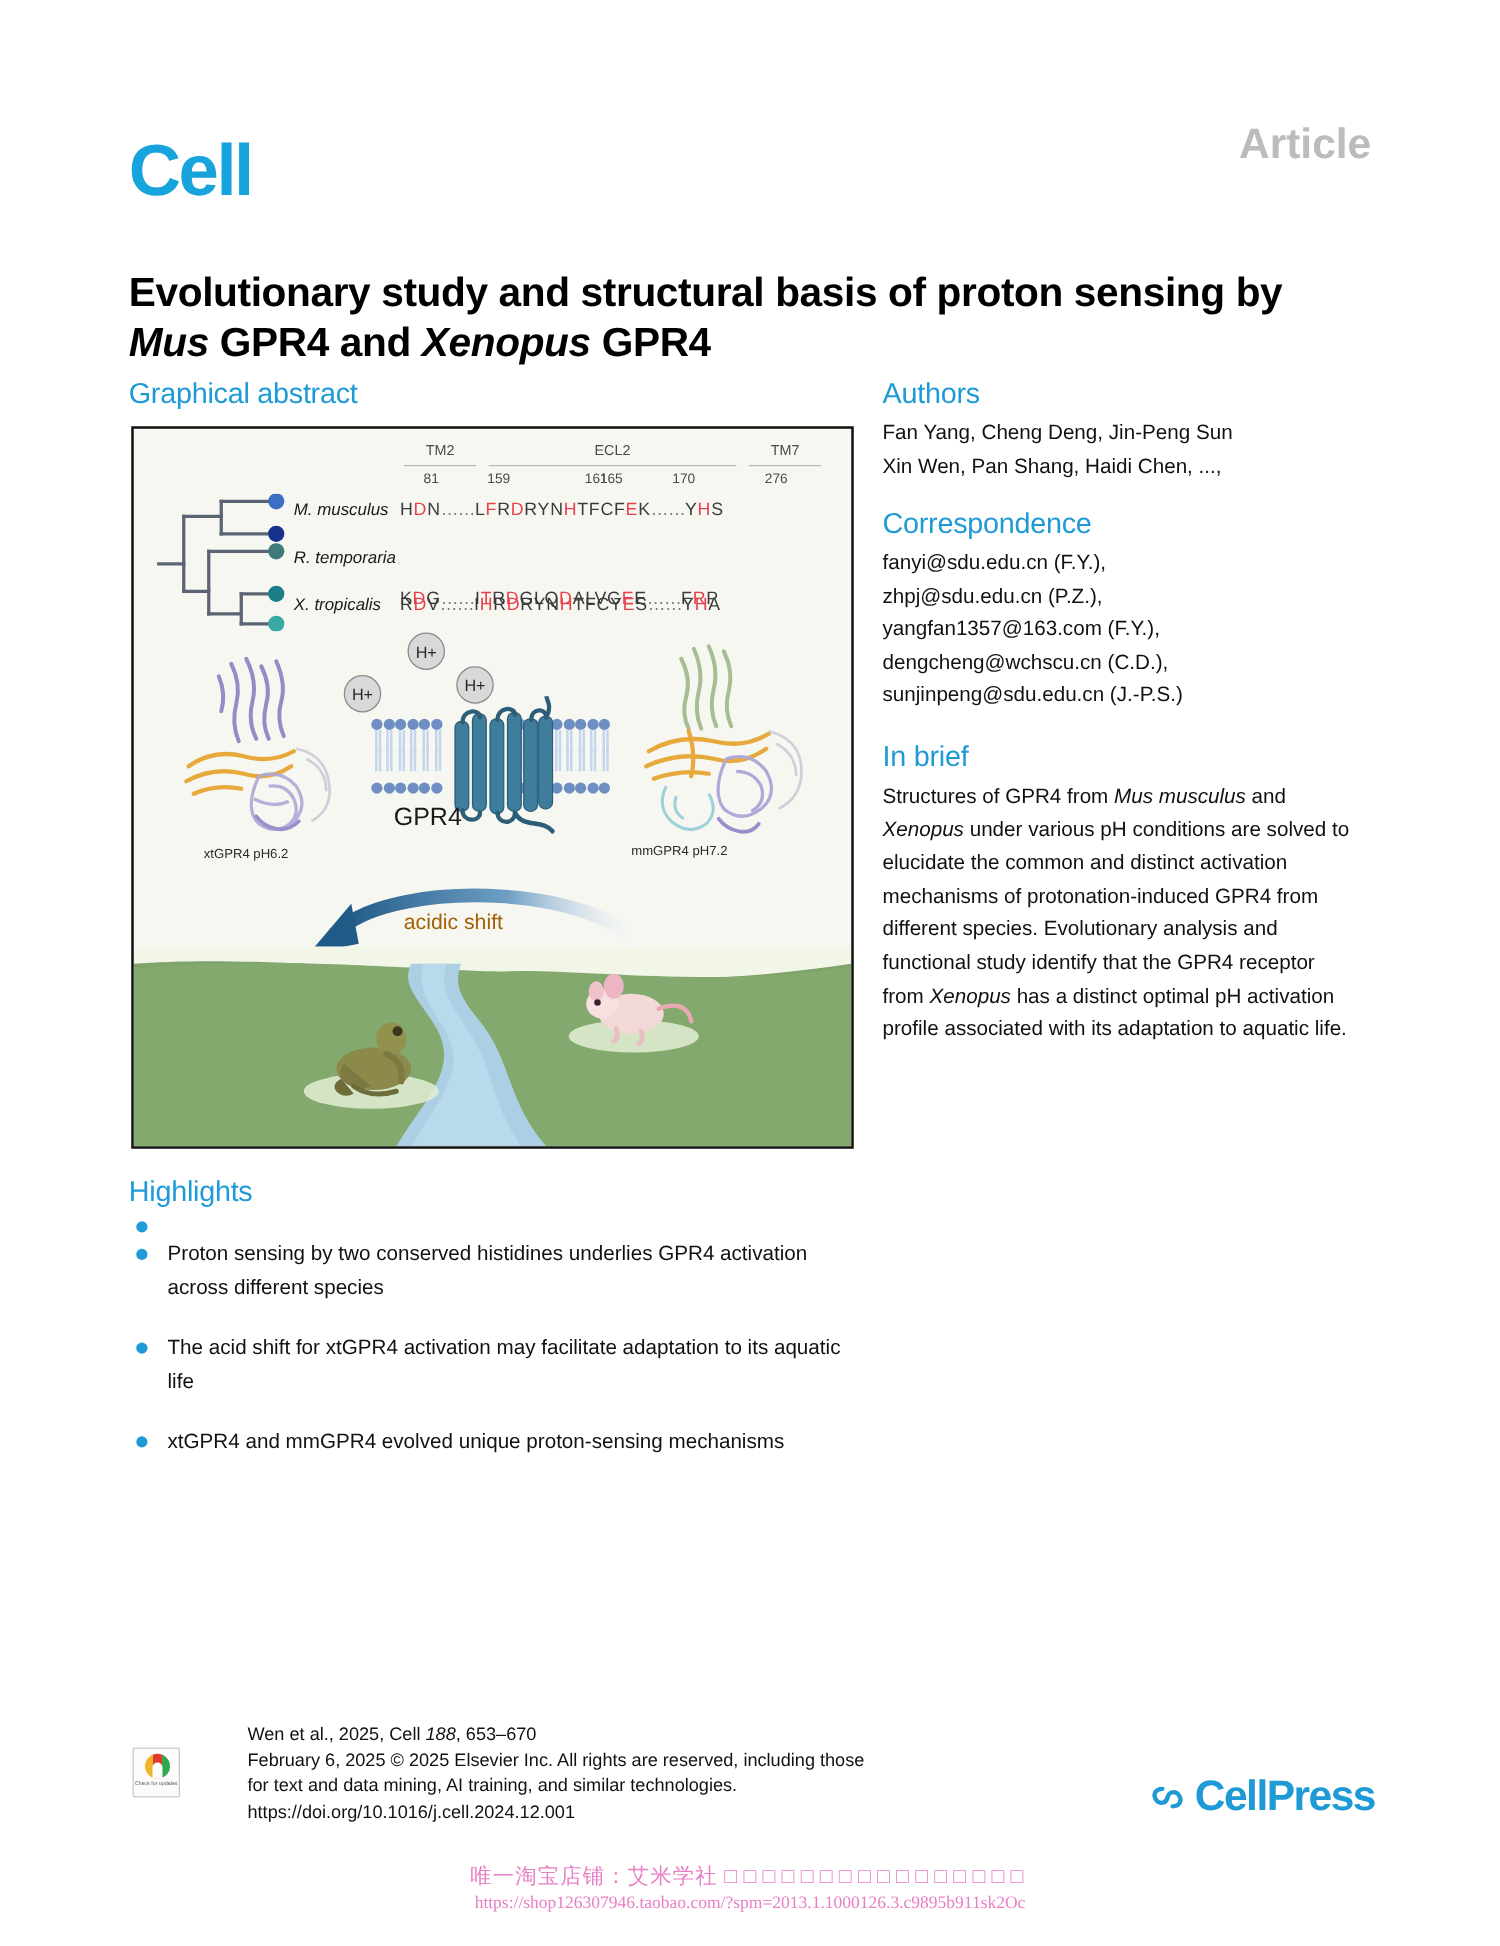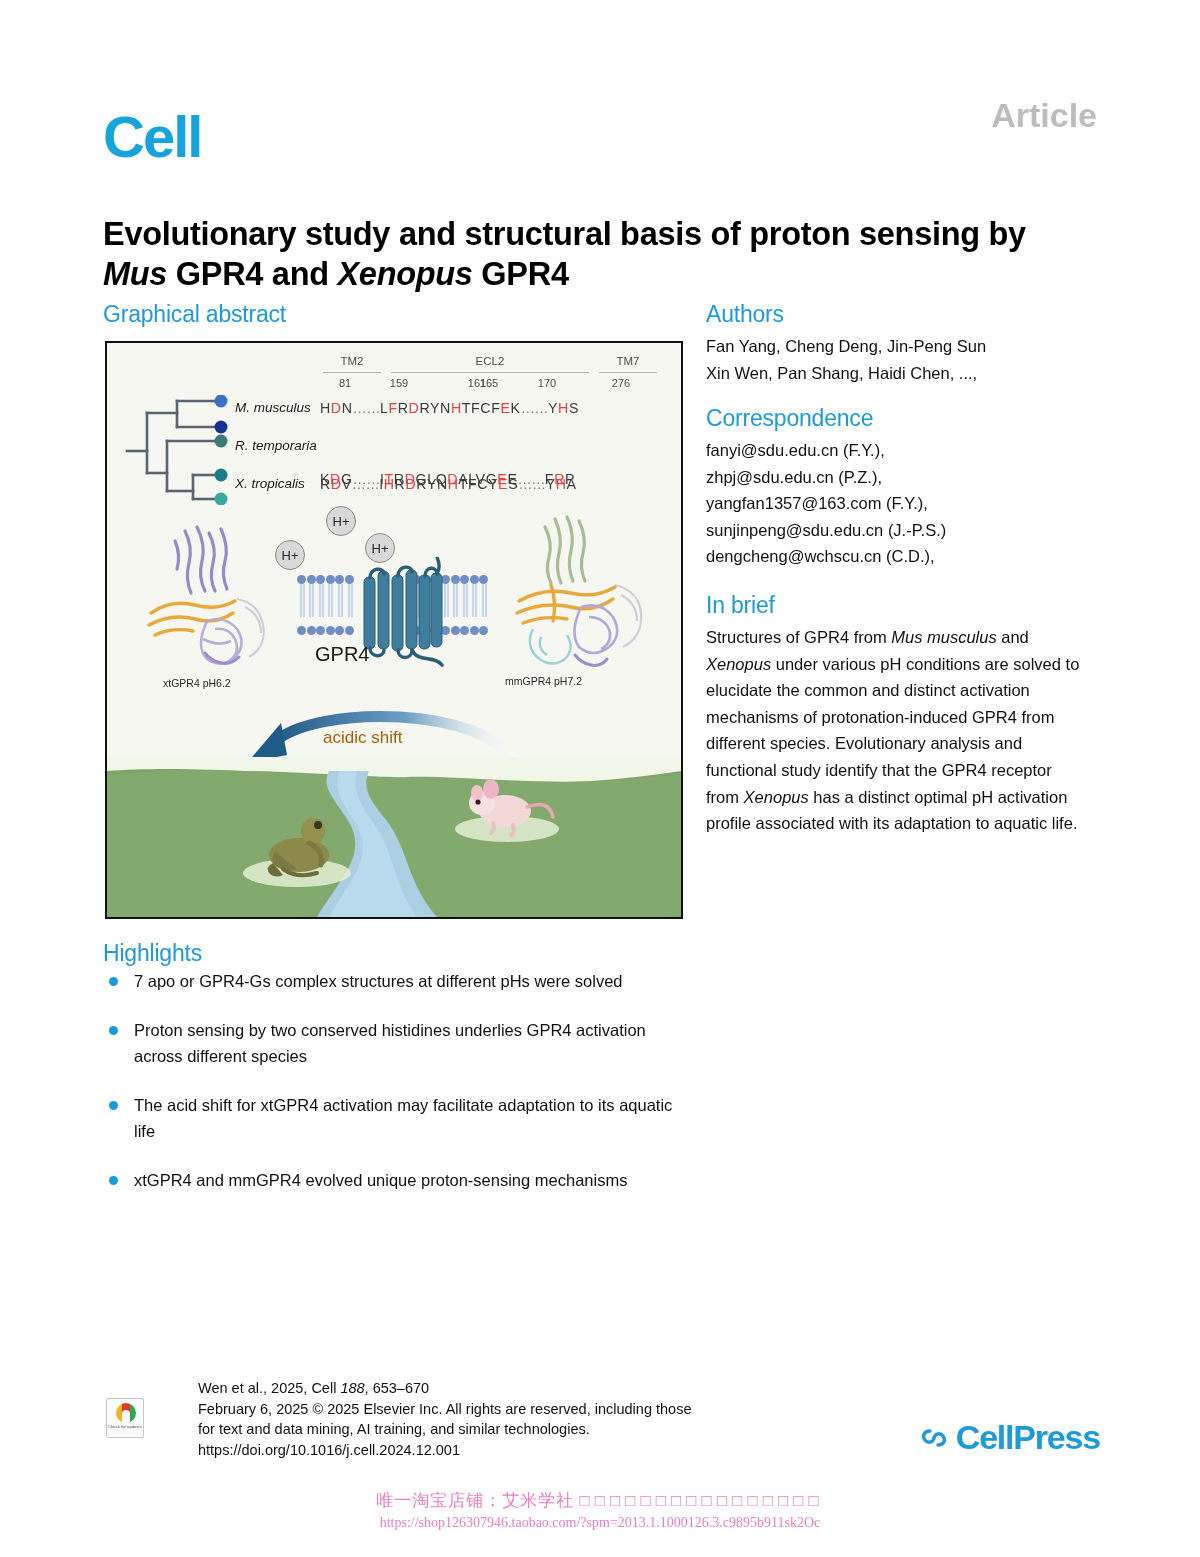--- a/index.html
+++ b/index.html
@@ -473,35 +473,35 @@
       <div>Xin Wen, Pan Shang, Haidi Chen, ...,</div>
     </div>
   </div>
 
   <div class="rcol" style="top:405px;">
     <div class="sec-head">Correspondence</div>
     <div class="body-text" style="margin-top:5px;" id="corr-list">
         <div>fanyi@sdu.edu.cn (F.Y.),</div>
         <div>zhpj@sdu.edu.cn (P.Z.),</div>
         <div>yangfan1357@163.com (F.Y.),</div>
+        <div>dengcheng@wchscu.cn (C.D.),</div>
         <div>sunjinpeng@sdu.edu.cn (J.-P.S.)</div>
-        <div>dengcheng@wchscu.cn (C.D.),</div>
       </div>
   </div>
 
   <div class="rcol" style="top:592px;">
     <div class="sec-head">In brief</div>
     <p class="body-text" style="margin:5px 0 0 0;">
       <span>Structures of GPR4 from </span><i>Mus musculus</i><span> and </span><i>Xenopus</i><span> under various pH conditions are solved to elucidate the common and distinct activation mechanisms of protonation-induced GPR4 from different species. Evolutionary analysis and functional study identify that the GPR4 receptor from </span><i>Xenopus</i><span> has a distinct optimal pH activation profile associated with its adaptation to aquatic life.</span>
     </p>
   </div>
 
   <div id="hl-head" class="sec-head">Highlights</div>
   <div class="hl-list" id="hl-list">
-      <div class="hl-item"><span class="bullet"></span><span>7 apo or GPR4-Gs complex structures at different pHs were solved</span></div>
+      <div class="hl-item"><span class="bullet"></span></div>
       <div class="hl-item"><span class="bullet"></span><span>Proton sensing by two conserved histidines underlies GPR4 activation across different species</span></div>
       <div class="hl-item"><span class="bullet"></span><span>The acid shift for xtGPR4 activation may facilitate adaptation to its aquatic life</span></div>
       <div class="hl-item"><span class="bullet"></span><span>xtGPR4 and mmGPR4 evolved unique proton-sensing mechanisms</span></div>
     </div>
 
   <div class="crossmark">
     <div class="cm-dome"></div>
     <div class="cm-text">Check for updates</div>
   </div>
 

